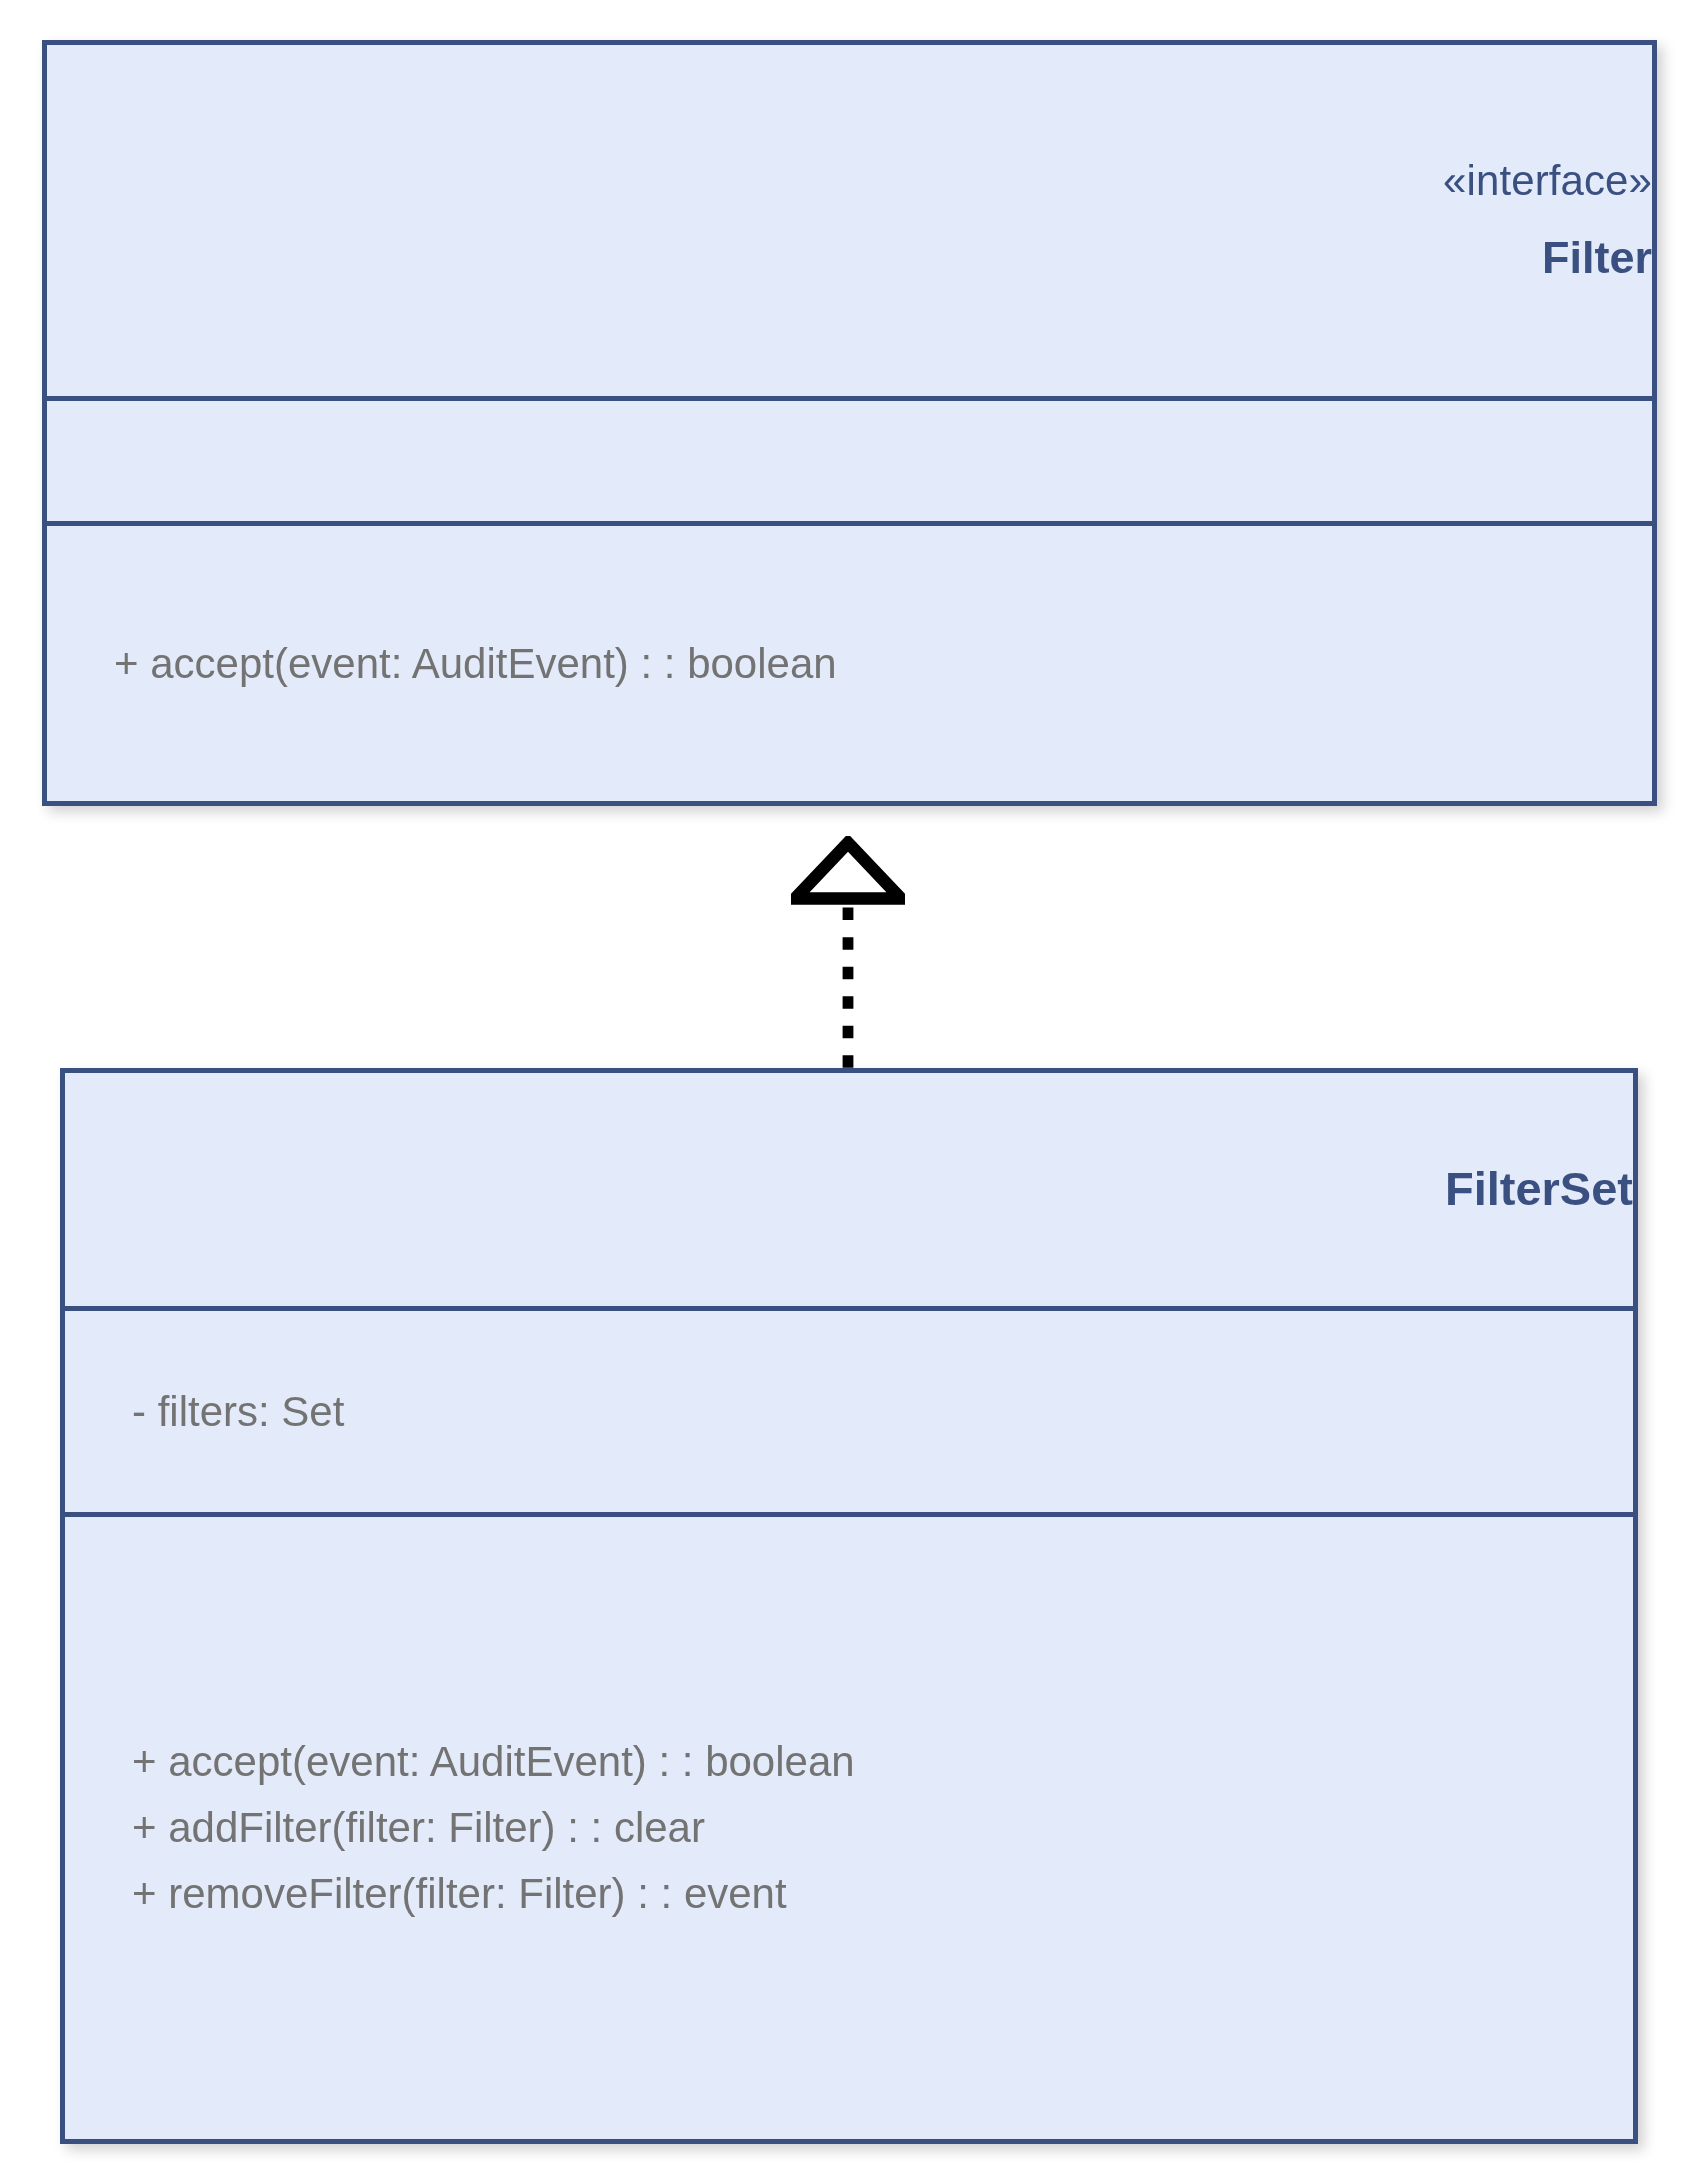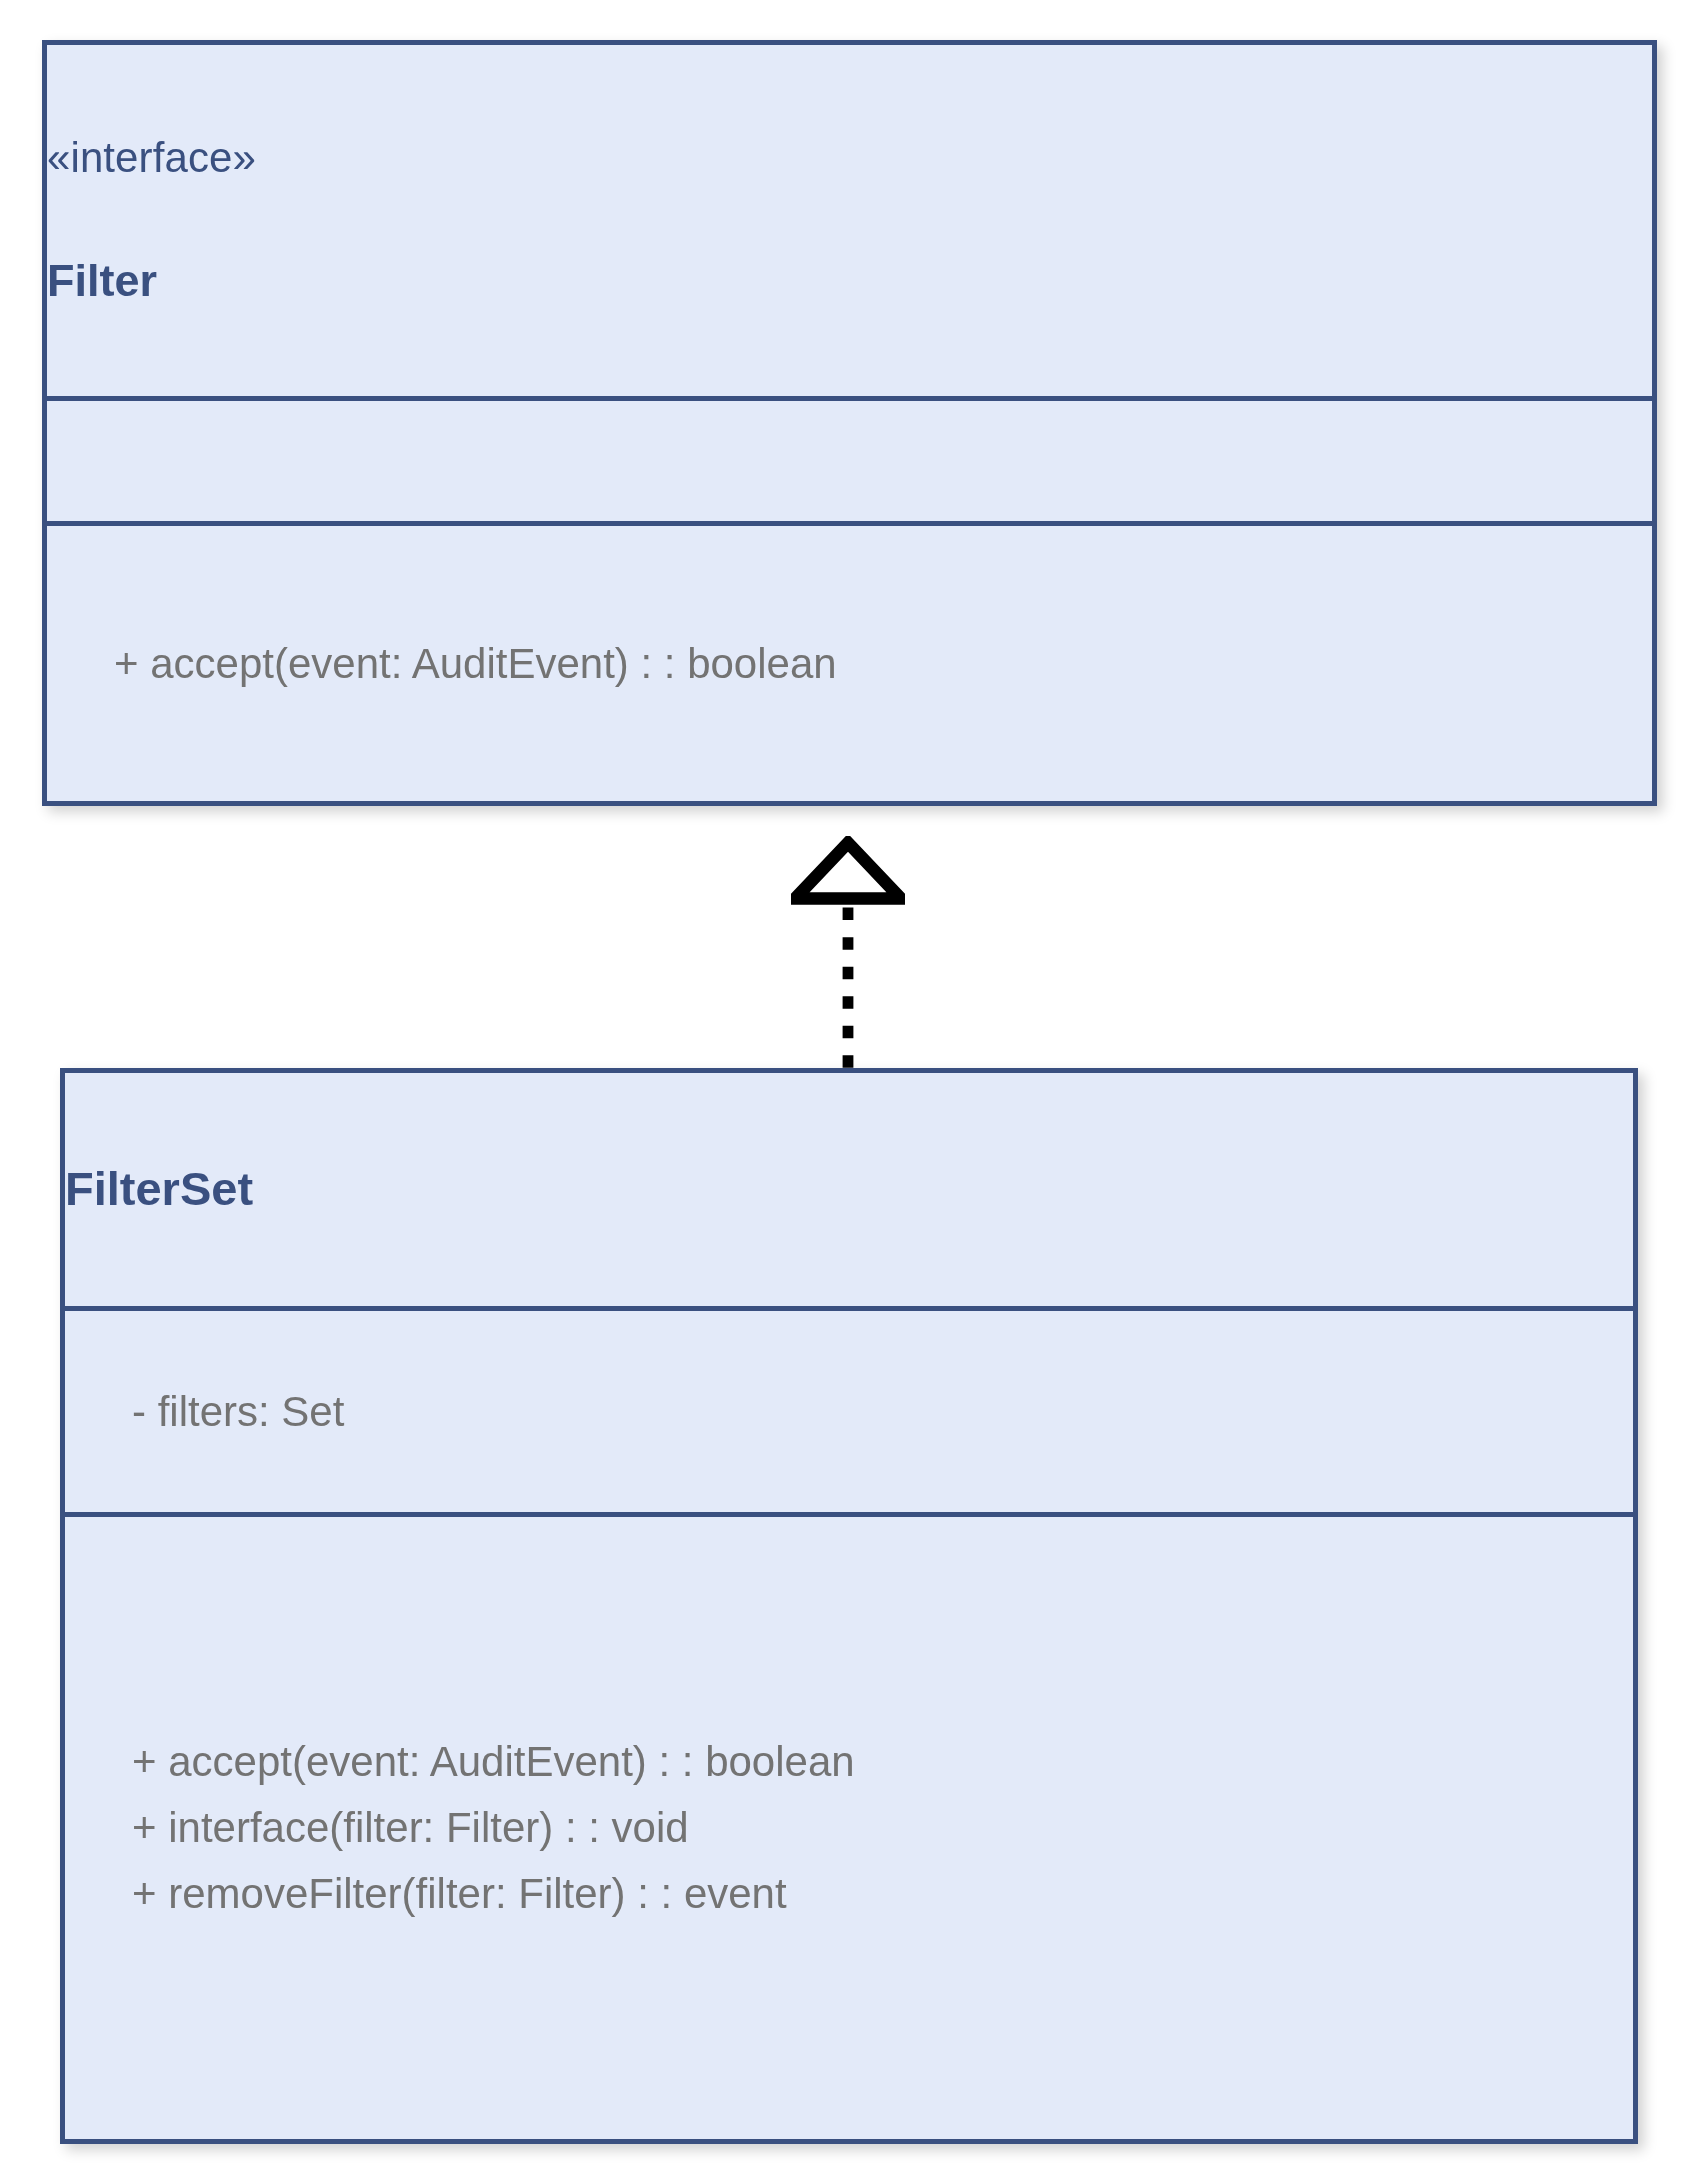--- a/index.html
+++ b/index.html
@@ -36,24 +36,23 @@
     display: flex;
     flex-direction: column;
     justify-content: center;
   }
   .compartment.divided {
     border-top: 5.1px solid #3a5080;
   }
 
   
   .cmp-header {
-    align-items: flex-start;
+    align-items: flex-end;
     justify-content: center;
     text-align: center;
-    gap: 23px;
   }
   .stereotype {
     color: #3a5080;
     font-size: 42px;
     font-weight: 400;
     line-height: 1.15;
     letter-spacing: 0.1px;
   }
   .class-name {
     color: #3a5080;
@@ -123,19 +122,19 @@
     <div class="compartment cmp-header" style="height:233px;border-radius:7px;">
       <div class="class-name solo">FilterSet</div>
     </div>
 
     <div class="compartment divided cmp-members" style="height:206px;">
       <div class="member">- filters: Set</div>
     </div>
 
     <div class="compartment divided cmp-members" style="flex:1 1 auto; justify-content:center;">
       <div class="member">+ accept(event: AuditEvent) : : boolean</div>
-      <div class="member">+ interface(filter: Filter) : : void</div>
+      <div class="member">+ addFilter(filter: Filter) : : clear</div>
       <div class="member">+ removeFilter(filter: Filter) : : event</div>
     </div>
   </div>
 
 </div>
 
 
 </body></html>

